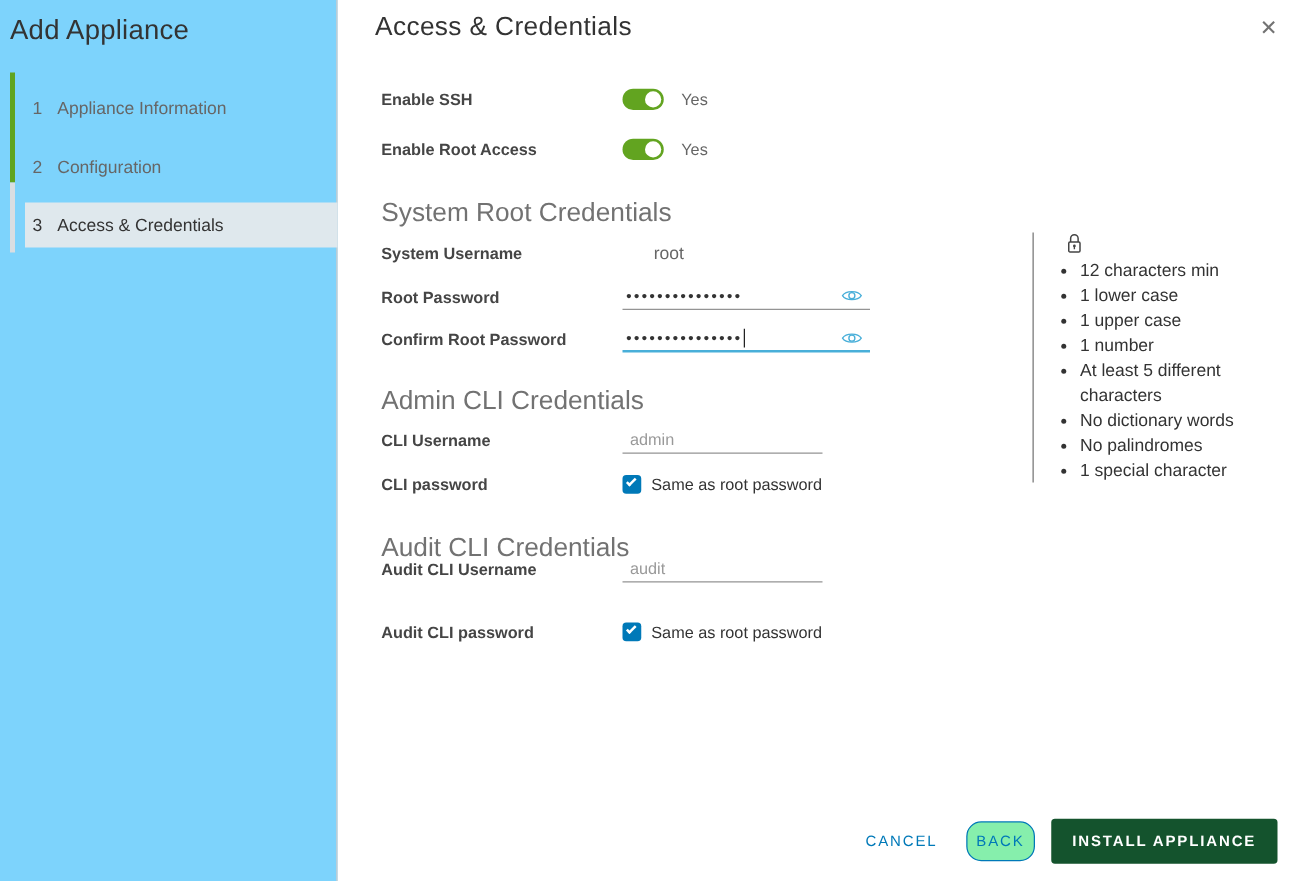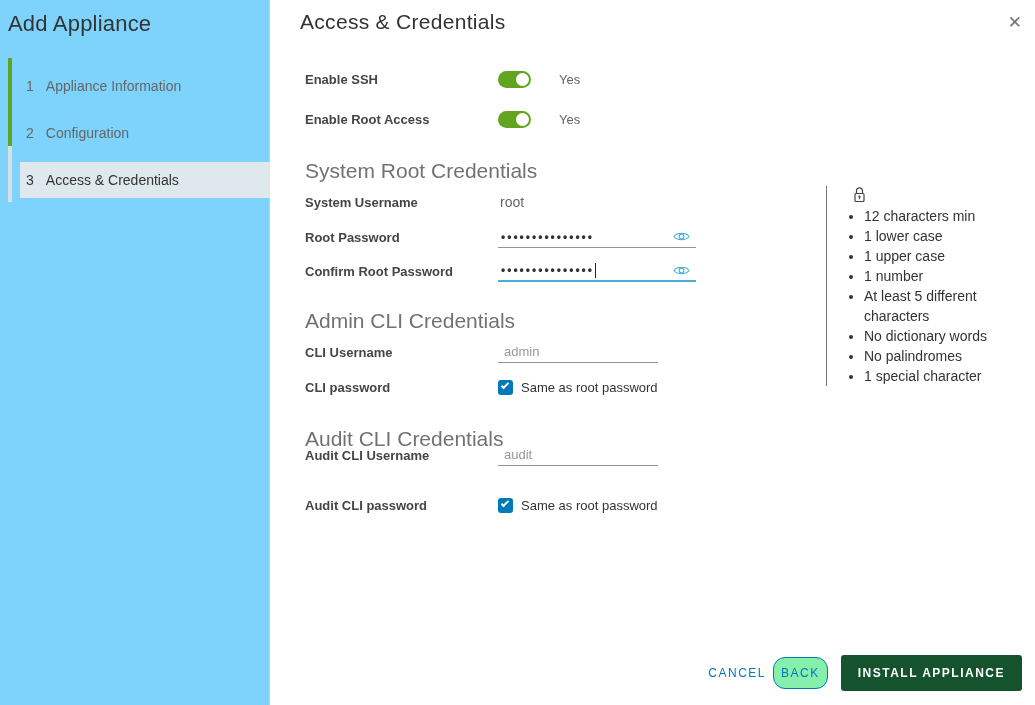--- a/index.html
+++ b/index.html
@@ -105,21 +105,21 @@
     cursor: pointer;
     flex-shrink: 0;
   }
   .toggle .knob {
     position: absolute;
     right: 2px; top: 2px;
     width: 13px; height: 13px;
     border-radius: 50%;
     background: #ffffff;
   }
-  .toggle-value { margin-left: 28px; font-size: 13px; color: #666666; }
+  .toggle-value { margin-left: 14px; font-size: 13px; color: #666666; }
 
   
   .static-value { font-size: 14px; color: #666666; padding-left: 2px; }
 
   
   .pw-field {
     position: relative;
     width: 198px; height: 22px;
     border-bottom: 1px solid #949494;
     display: flex;
@@ -205,21 +205,21 @@
     align-items: center;
   }
   .cancel-btn {
     font-size: 12px;
     letter-spacing: 1.5px;
     color: #0079b8;
     background: none;
     border: none;
     cursor: pointer;
     font-family: inherit;
-    margin-right: 7px;
+    margin-right: 23px;
   }
   .back-btn {
     font-size: 12px;
     letter-spacing: 1.5px;
     color: #0079b8;
     background: #86efac;
     border: 1px solid #0079b8;
     border-radius: 12px;
     padding: 8px 7px;
     cursor: pointer;
@@ -277,21 +277,21 @@
   <div class="row" style="top:111px; height:17px;">
     <span class="field-label">Enable Root Access</span>
     <span class="toggle">
         <span class="knob"></span>
       </span>
     <span class="toggle-value">Yes</span>
   </div>
 
   <div class="section-heading" style="top:159px;">System Root Credentials</div>
 
-  <div class="row" style="top:193px; height:18px;">
+  <div class="row" style="top:193px; height:18px;gap:23px;">
     <span class="field-label">System Username</span>
     <span class="static-value">root</span>
   </div>
 
   <div class="row" style="top:226px; height:22px;">
     <span class="field-label">Root Password</span>
     <span class="pw-field">
       <span class="pw-dots">•••••••••••••••</span>
       <span class="eye">
         <svg width="17" height="13" viewBox="0 0 17 13">

